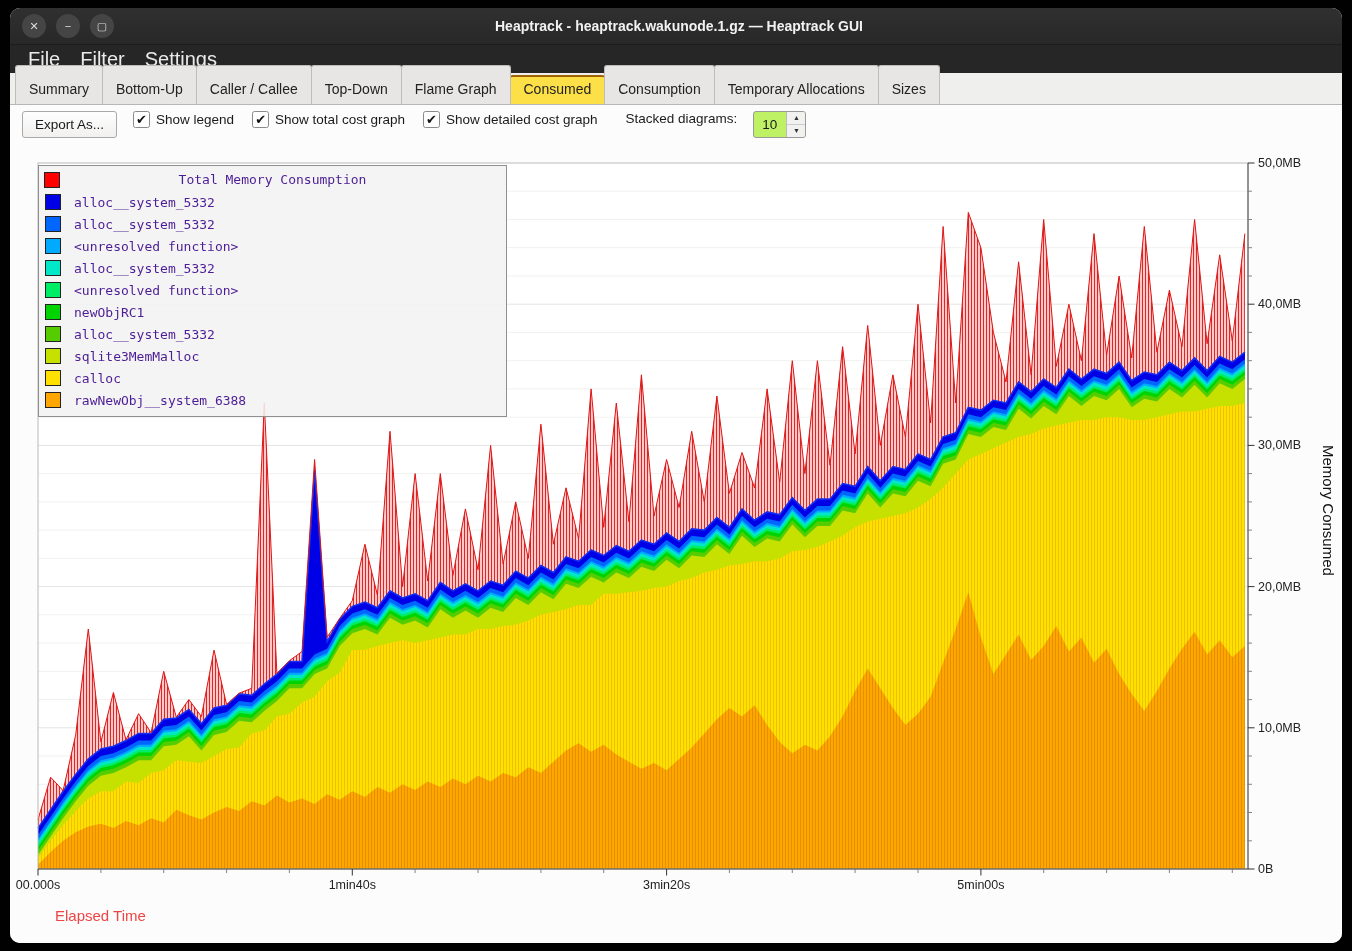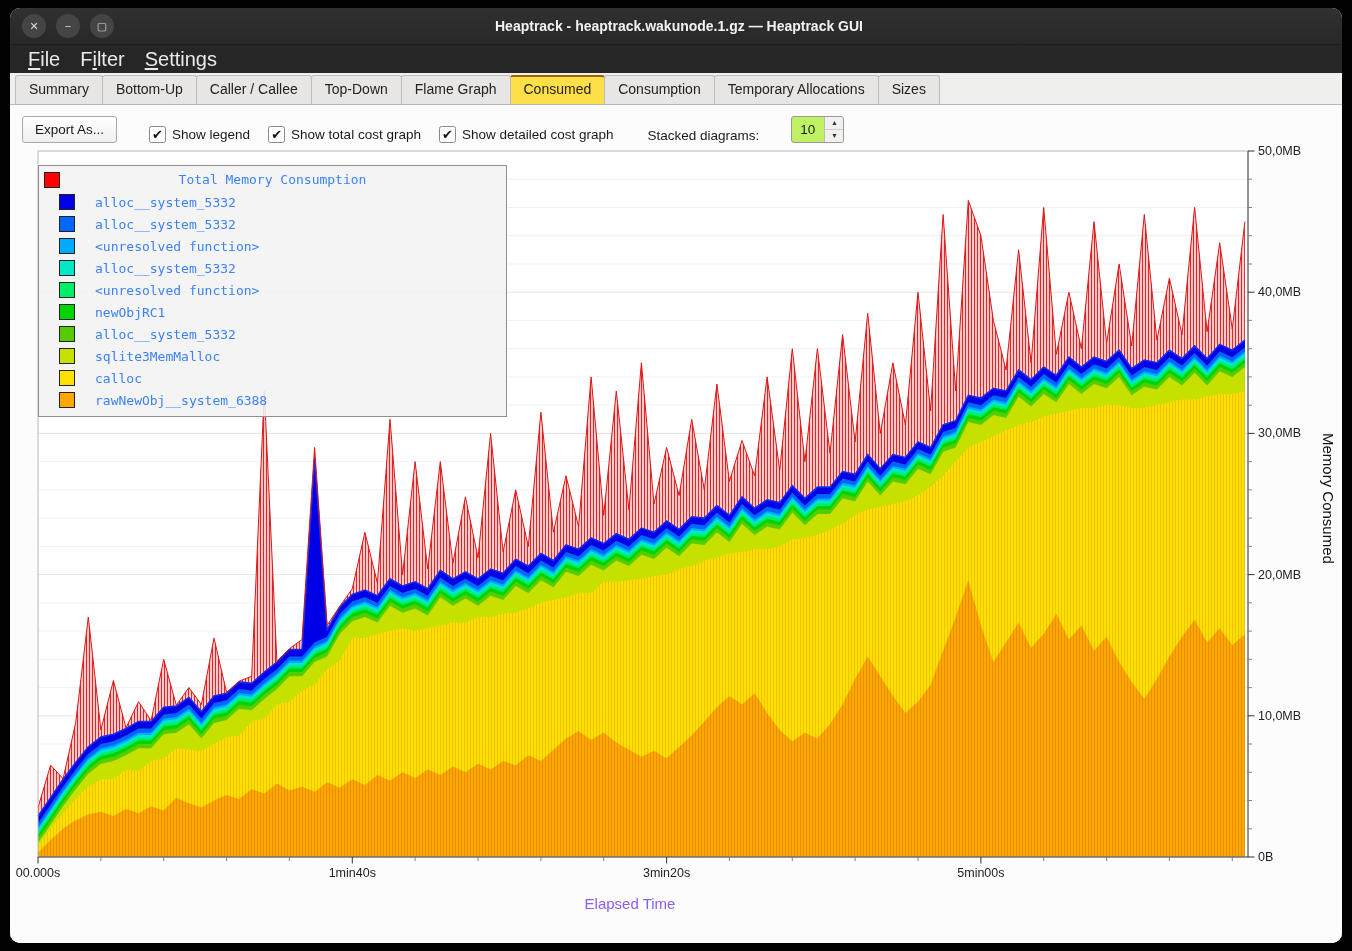--- a/index.html
+++ b/index.html
@@ -15,52 +15,52 @@
            font-size:11px;line-height:23px;text-align:center;padding:0;font-family:inherit}
   .titlebar .title{position:absolute;left:6px;right:0;text-align:center;color:#f2f2f2;
                    font-weight:bold;font-size:14px}
   
   .menubar{height:28px;background:#262626;display:flex;align-items:center;padding-left:8px}
   .menu-item{color:#eaeaea;font-size:20px;padding:3px 10px;border-radius:3px}
   .menu-item .u{text-decoration:underline;text-underline-offset:2px}
   
   .tabbar{height:31px;background:#efefee;border-bottom:1px solid #b6b6b5;display:flex;
           align-items:flex-end;padding-left:5px}
-  .tab{font-size:14px;color:#222;padding:5px 13px 7px;background:#e7e6e5;border:1px solid #bdbdbc;
+  .tab{font-size:14px;color:#222;padding:15px 13px 7px;background:#e7e6e5;border:1px solid #bdbdbc;
        border-bottom:none;margin-right:-1px;border-radius:3px 3px 0 0;white-space:nowrap}
   .tab.active{background:#fde047;border-top:2px solid #a16207;padding-top:4px;position:relative;z-index:1}
   
-  .toolbar{height:38px;background:#fcfcfc;display:flex;align-items:flex-end;gap:32px;
-           padding:0 12px;font-size:13.5px;color:#1a1a1a}
+  .toolbar{height:38px;background:#fcfcfc;display:flex;align-items:flex-start;gap:16px;
+           padding:6px 12px;font-size:13.5px;color:#1a1a1a}
   .btn{font:13.5px "Liberation Sans",sans-serif;padding:5px 12px;border:1px solid #a9a9a8;
        border-radius:3px;background:linear-gradient(#fefefe,#f1f0ef);color:#1a1a1a}
   .checks{display:flex;gap:18px;align-items:center}
   .check{display:inline-flex;align-items:center;gap:6px}
   .box{display:inline-block;width:17px;height:17px;border:1px solid #8a8a8a;border-radius:2.5px;
        background:#fff;font-size:13px;line-height:15px;text-align:center;color:#111;box-sizing:border-box}
-  .spin-label{margin-left:2px}
+  .spin-label{margin-left:12px}
   .spinbox{display:inline-flex;border:1px solid #9a9a9a;border-radius:3px;background:#bef264;
            height:25px;align-items:center;overflow:hidden}
   .spin-value{padding:0 8px;font-size:13.5px;min-width:16px}
   .spin-btns{display:flex;flex-direction:column;border-left:1px solid #bbb;height:100%}
   .spin-btn{border:none;background:#f1f1f0;font-size:7px;line-height:11px;width:18px;height:12.5px;
             padding:0;color:#333}
   .spin-btn:first-child{border-bottom:1px solid #ccc}
   
   .content{position:relative;background:#fcfcfc;height:802px}
   svg{display:block}
   svg .tick{font:12.5px "Liberation Sans",sans-serif;fill:#222}
-  .legend{position:absolute;left:28px;top:22px;width:467px;background:rgba(243,243,242,0.88);
+  .legend{position:absolute;left:28px;top:10px;width:467px;background:rgba(243,243,242,0.88);
           border:1px solid #8f8f8f;padding:3px 0 5px;font-family:"DejaVu Sans Mono",monospace;
-          font-size:13px;color:#3b82f6}
+          font-size:13px;color:#4c1d95}
   .ltitle{position:relative;height:22px;line-height:22px;text-align:center}
   .ltitle .swatch{position:absolute;left:5px;top:3px}
   .swatch{display:inline-block;width:16px;height:16px;border:1px solid #222;box-sizing:border-box;flex:none}
-  .lrow{display:flex;align-items:center;gap:20px;height:22px;padding-left:20px}
-  .xlabel{position:absolute;left:15px;width:1210px;top:752px;text-align:center;font-size:15px;color:#8b5cf6}
+  .lrow{display:flex;align-items:center;gap:13px;height:22px;padding-left:6px}
+  .xlabel{position:absolute;left:45px;width:1210px;top:752px;text-align:left;font-size:15px;color:#ef4444}
   .ylabel{position:absolute;right:5px;top:290px;writing-mode:vertical-rl;font-size:15px;color:#111}
 </style>
 </head>
 <body>
 
 <div class="window">
 
   <div class="titlebar">
     <div class="win-controls">
         <button class="win-btn"><span>✕</span></button>

